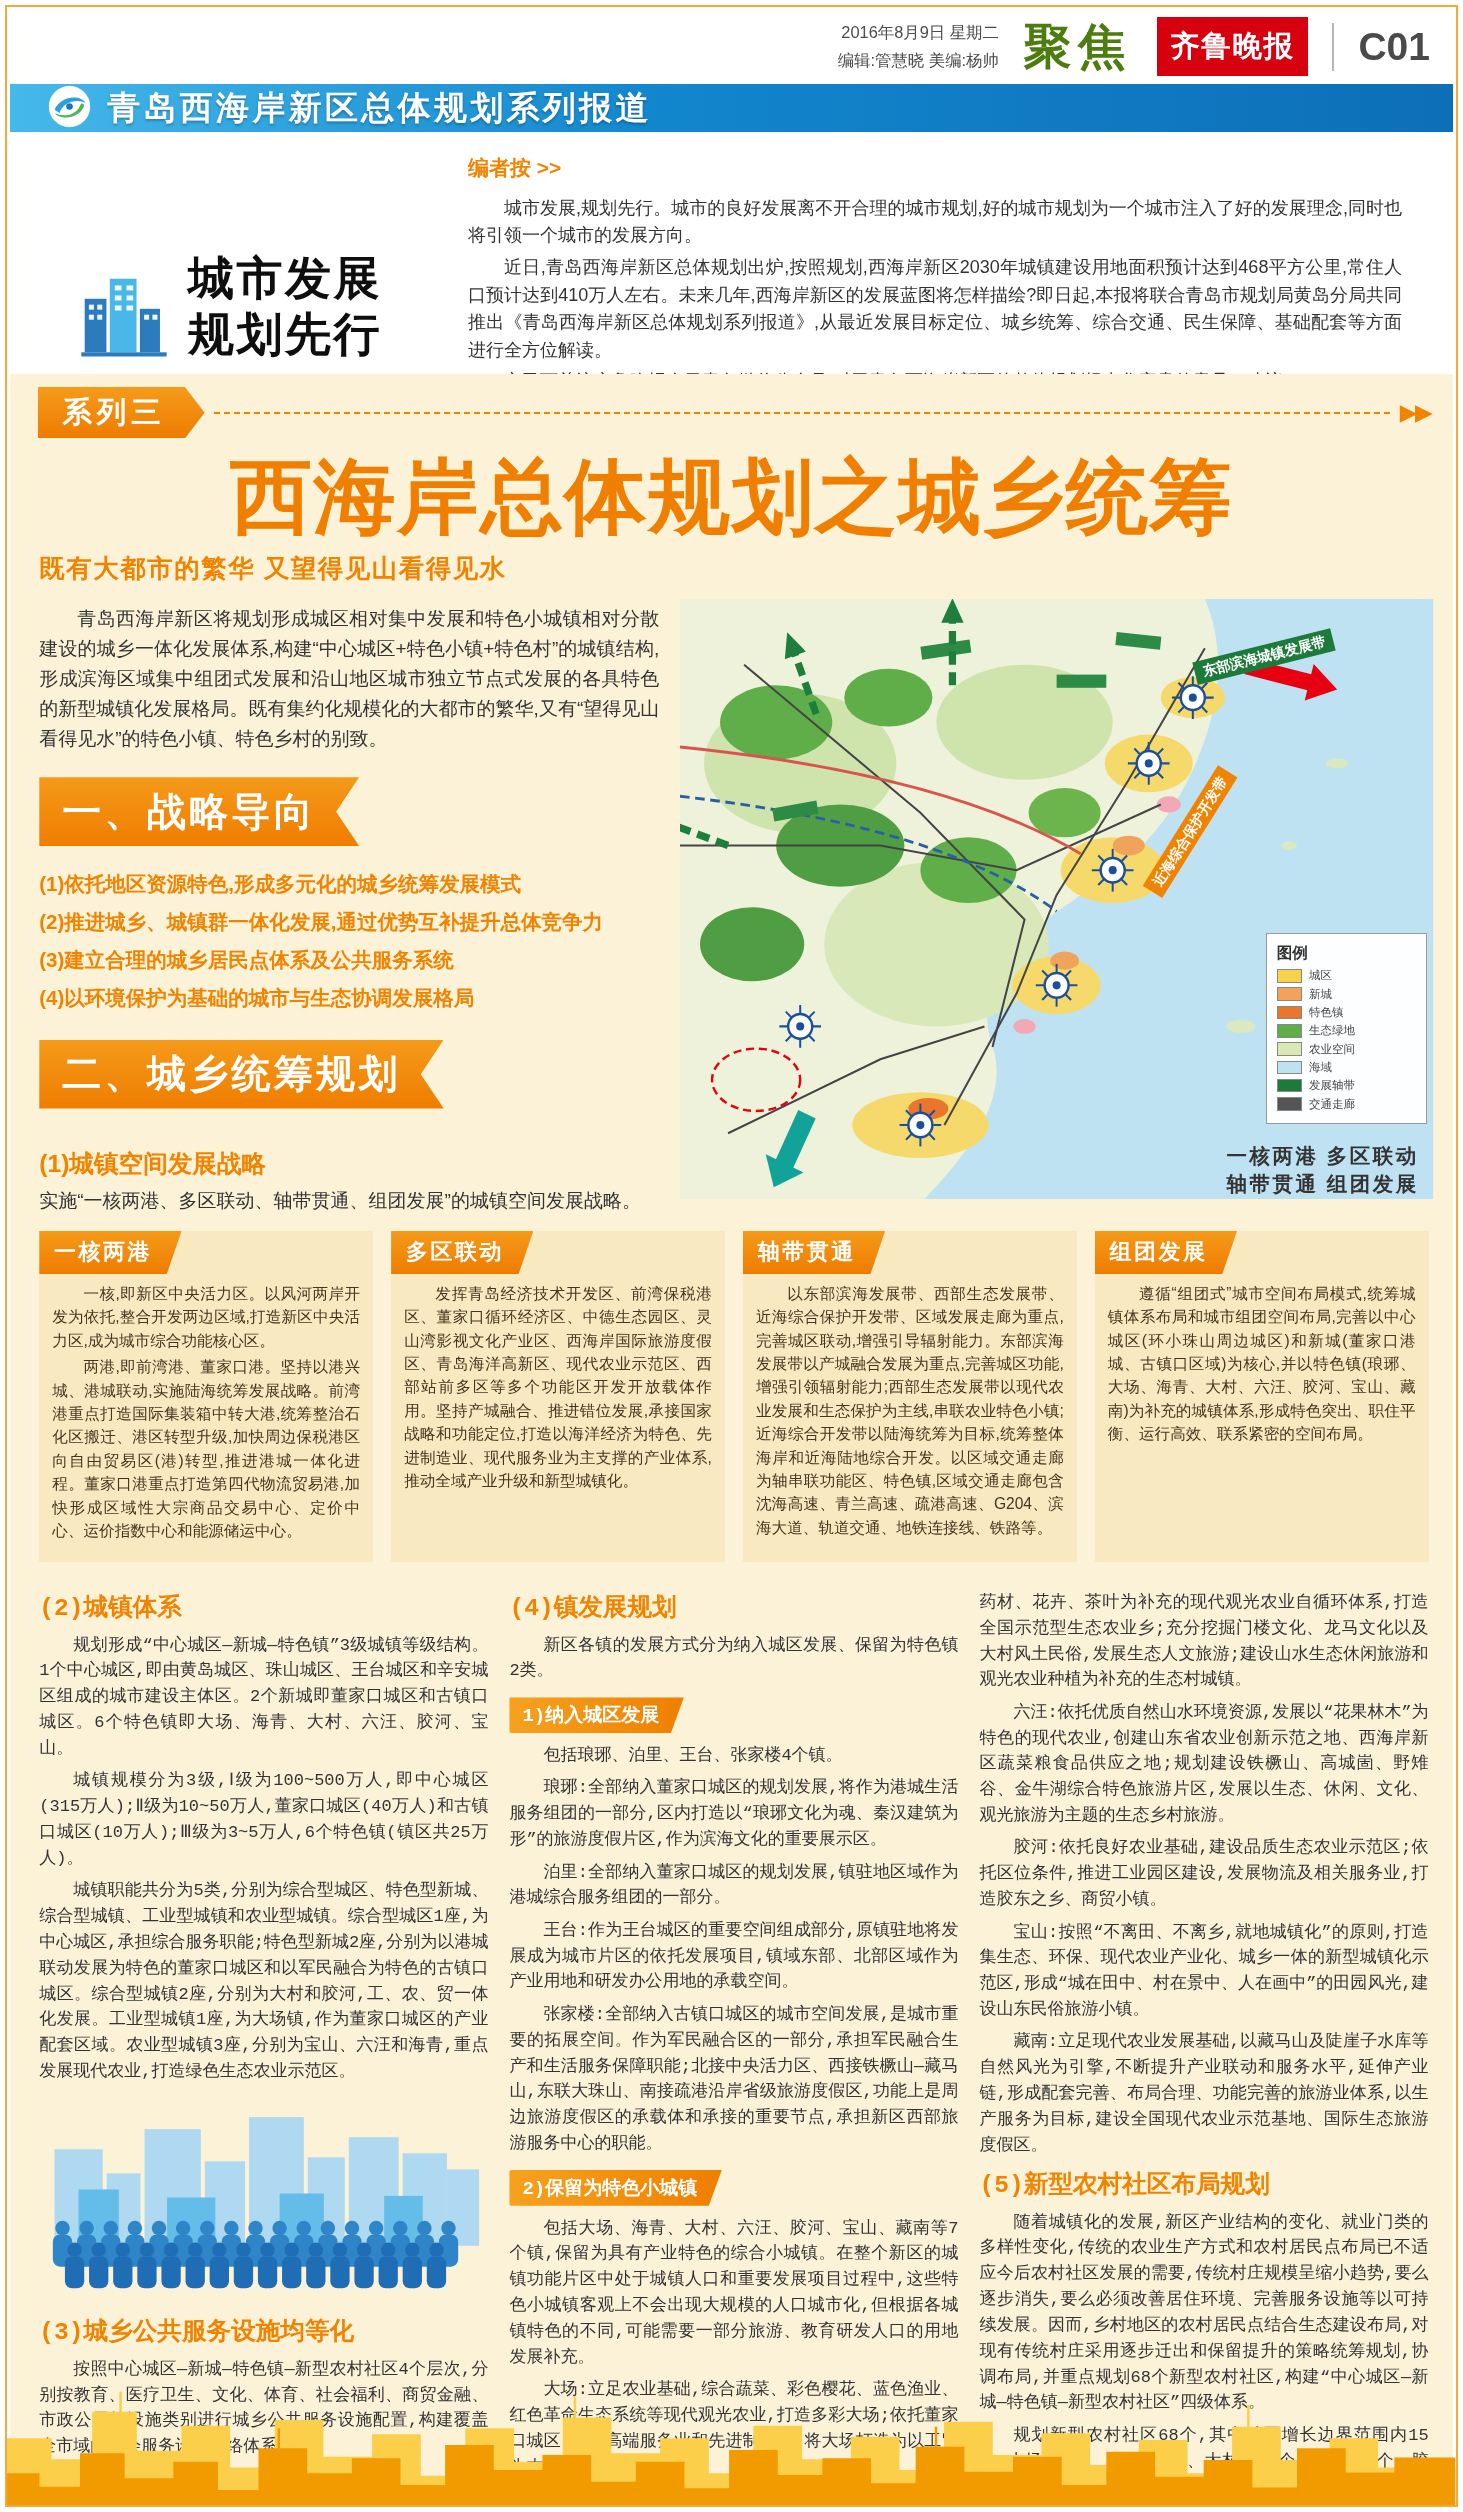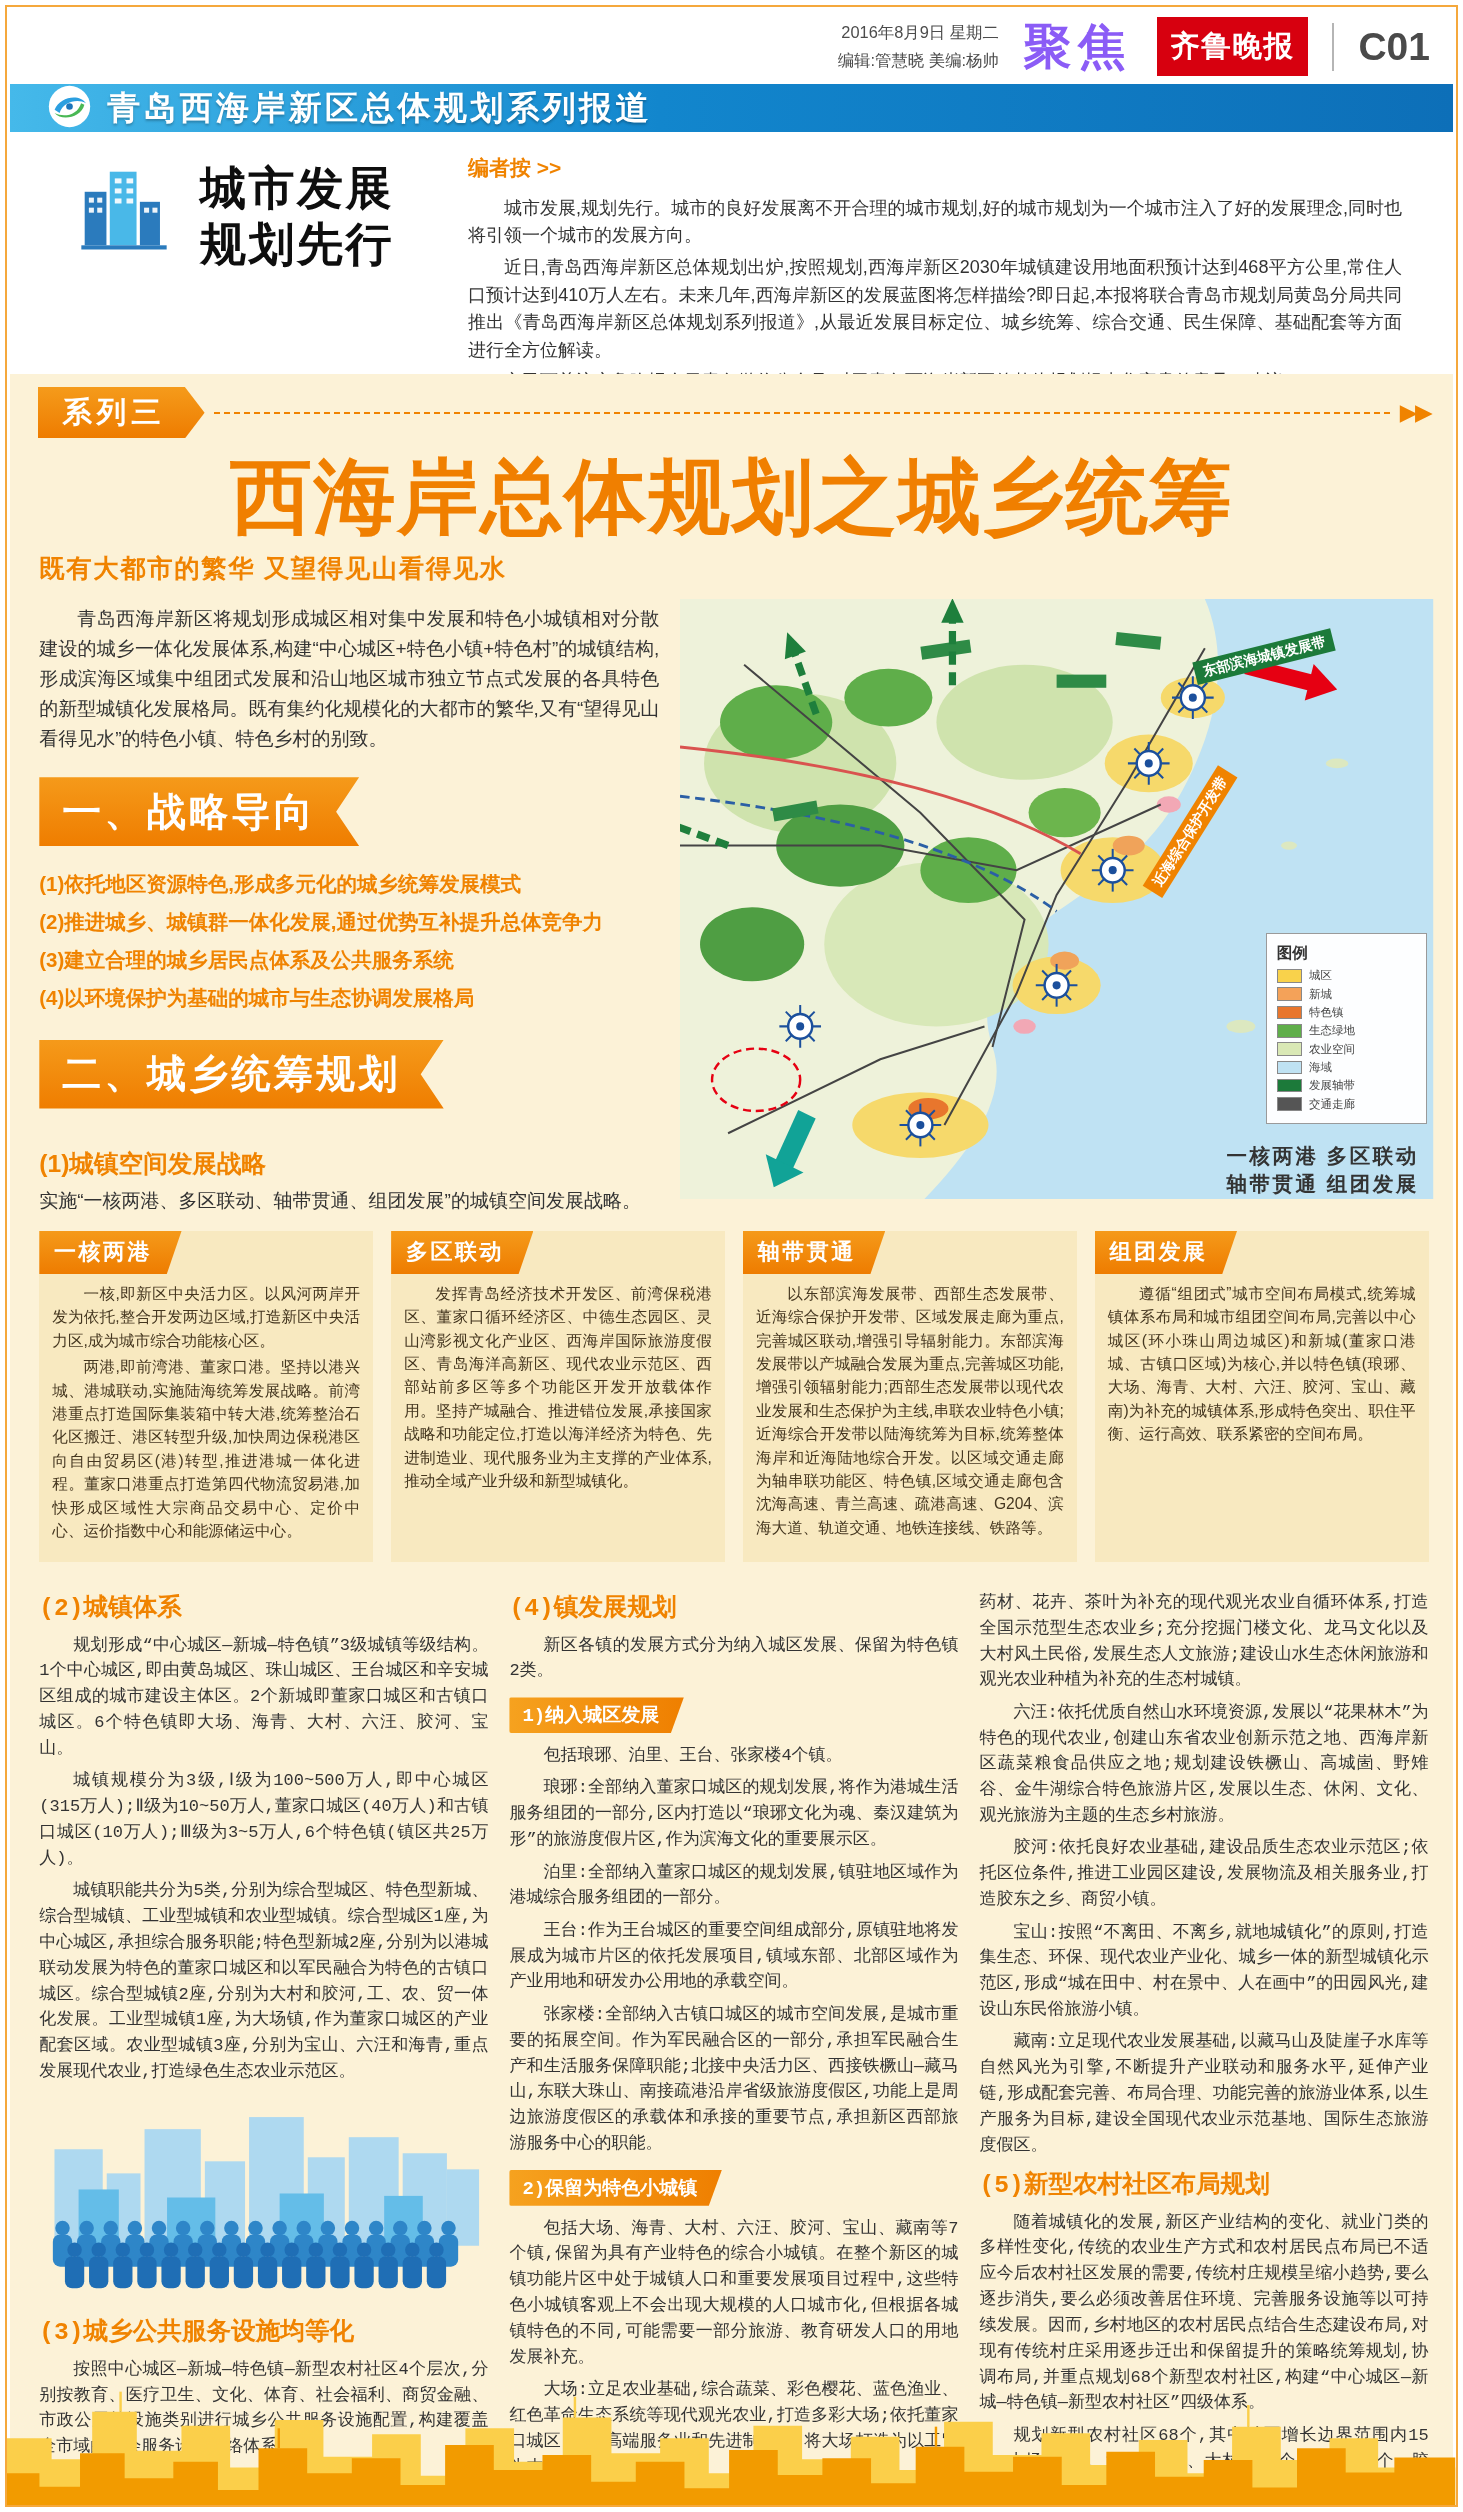--- a/index.html
+++ b/index.html
@@ -4,36 +4,36 @@
 <style>
   html,body{margin:0;padding:0;background:#9a9a9a;}
   .page{position:relative;width:1463px;height:2512px;background:#ffffff;overflow:hidden;
         font-family:"Liberation Sans","DejaVu Sans",sans-serif;color:#333;}
   .frame{position:absolute;inset:4.9px;border:2.5px solid #f5a83c;pointer-events:none;z-index:60;}
 
   
   .masthead{position:absolute;top:13px;left:0;right:33px;height:67px;display:flex;
             justify-content:flex-end;align-items:center;gap:24.6px;z-index:5;}
   .mast-dates{text-align:right;color:#4c4c4c;font-size:16.4px;line-height:1.7;}
-  .focus{font-size:48px;font-weight:900;color:#8b5cf6;letter-spacing:6.6px;}
+  .focus{font-size:48px;font-weight:900;color:#4d7c0f;letter-spacing:6.6px;}
   .paper-logo{background:#d7000f;color:#fff;font-weight:900;font-size:29.5px;
               padding:9.8px 13px;letter-spacing:1.6px;}
   .mast-divider{width:1.6px;height:48px;background:#b5b5b5;}
   .page-no{font-size:39px;font-weight:700;color:#4a4a4a;}
 
   
   .blue-banner{position:absolute;top:84px;left:9.8px;right:9.8px;height:48px;
                background:linear-gradient(90deg,#45b9ea,#1286cd 45%,#0d6fb8);
                display:flex;align-items:center;gap:16.4px;padding-left:38px;box-sizing:border-box;}
   .blue-banner .title{color:#fff;font-weight:900;font-size:33px;letter-spacing:3.3px;
                       text-shadow:0 1.6px 2.5px rgba(0,0,0,.25);}
 
   
   .editor-note{position:absolute;top:152px;left:78px;right:61px;height:210px;display:flex;gap:38px;}
-  .note-box{width:352px;display:flex;align-items:flex-start;gap:30px;padding-top:8.2px;}
+  .note-box{width:352px;display:flex;align-items:flex-end;gap:18px;padding-top:8.2px;}
   .note-box-title{font-size:46px;font-weight:900;color:#0e0e0e;line-height:1.22;letter-spacing:2.5px;}
   .note-right{flex:1;font-size:18px;color:#333;line-height:1.55;text-align:justify;}
   .note-label{display:block;color:#f08300;font-weight:800;font-size:21px;margin-bottom:10px;}
   .note-right p{margin:0 0 3.3px;text-indent:2em;}
 
   
   .cream{position:absolute;top:374px;left:9.8px;right:9.8px;bottom:7.4px;background:#fcf2d7;}
   .series-row{display:flex;align-items:center;margin:13px 23px 0 28px;}
   .series-tag{background:linear-gradient(180deg,#f59b1b,#ee7c00);color:#fff;font-weight:900;
               font-size:29.5px;padding:5.7px 39px 5.7px 24.6px;letter-spacing:4.9px;

